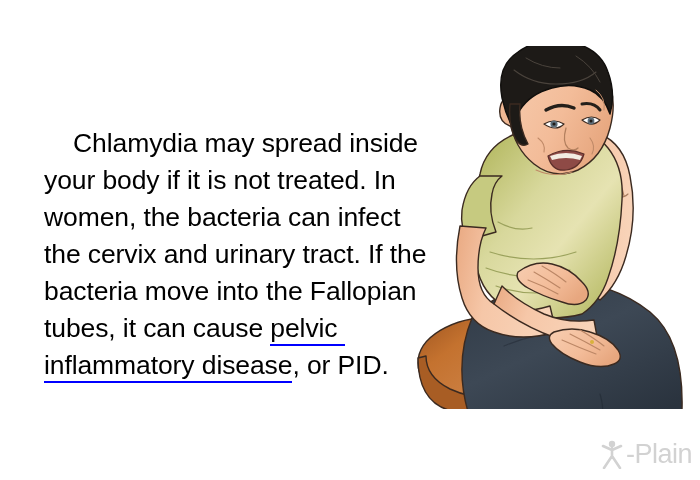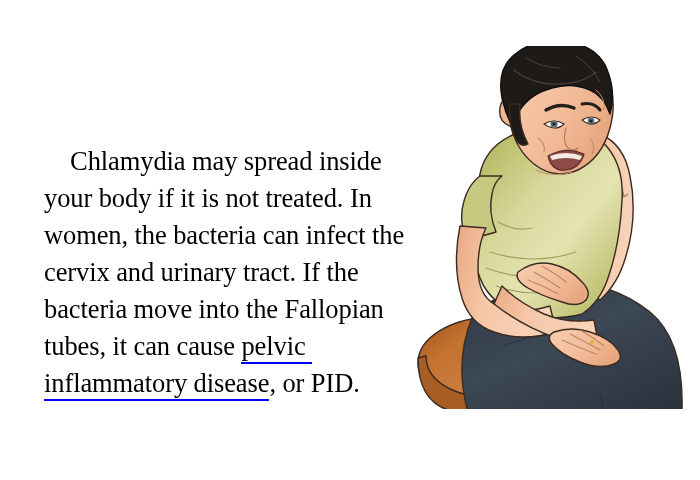--- a/index.html
+++ b/index.html
@@ -13,28 +13,27 @@
     height: 480px;
     background: #ffffff;
     overflow: hidden;
     font-family: "Liberation Sans", sans-serif;
   }
 
   
   #content-text {
     position: absolute;
     left: 44px;
-    top: 106px;
+    top: 88px;
     width: 392px;
     font-size: 26.5px;
     line-height: 37px;
     color: #000000;
     letter-spacing: -0.1px;
     white-space: pre-wrap;
-    font-family: Liberation Serif, serif;
   }
   .link-term {
     color: #000000;
     text-decoration: none;
     border-bottom: 2px solid #0000ff;
     padding-bottom: 1px;
   }
 
   
   #illustration {
@@ -195,14 +194,21 @@
         <path d="M184 288 q16 8 30 16" fill="none" stroke="#bb8665" stroke-width="1.1"></path>
         <path d="M194 284 q14 8 24 16" fill="none" stroke="#bb8665" stroke-width="1.1"></path>
         <circle cx="206" cy="296" r="2" fill="#d8b23c" stroke="none"></circle>
 
       </g>
 
       <rect x="0" y="363" width="314" height="6" fill="#ffffff" stroke="none"></rect>
     </svg>
   </div>
 
+  <div id="logo">
+    <svg class="logo-mark" viewBox="0 0 26 30">
+      <circle cx="13" cy="5" r="3.2" fill="#d2d2d2"></circle>
+      <path d="M13 9 L13 17 M13 11 L4 7 M13 11 L22 7 M13 17 L5 29 M13 17 L21 29" stroke="#d2d2d2" stroke-width="2.6" fill="none" stroke-linecap="round"></path>
+    </svg>
+    <span class="logo-word">-Plain</span>
+  </div>
 
 </div>
 
 </body></html>

